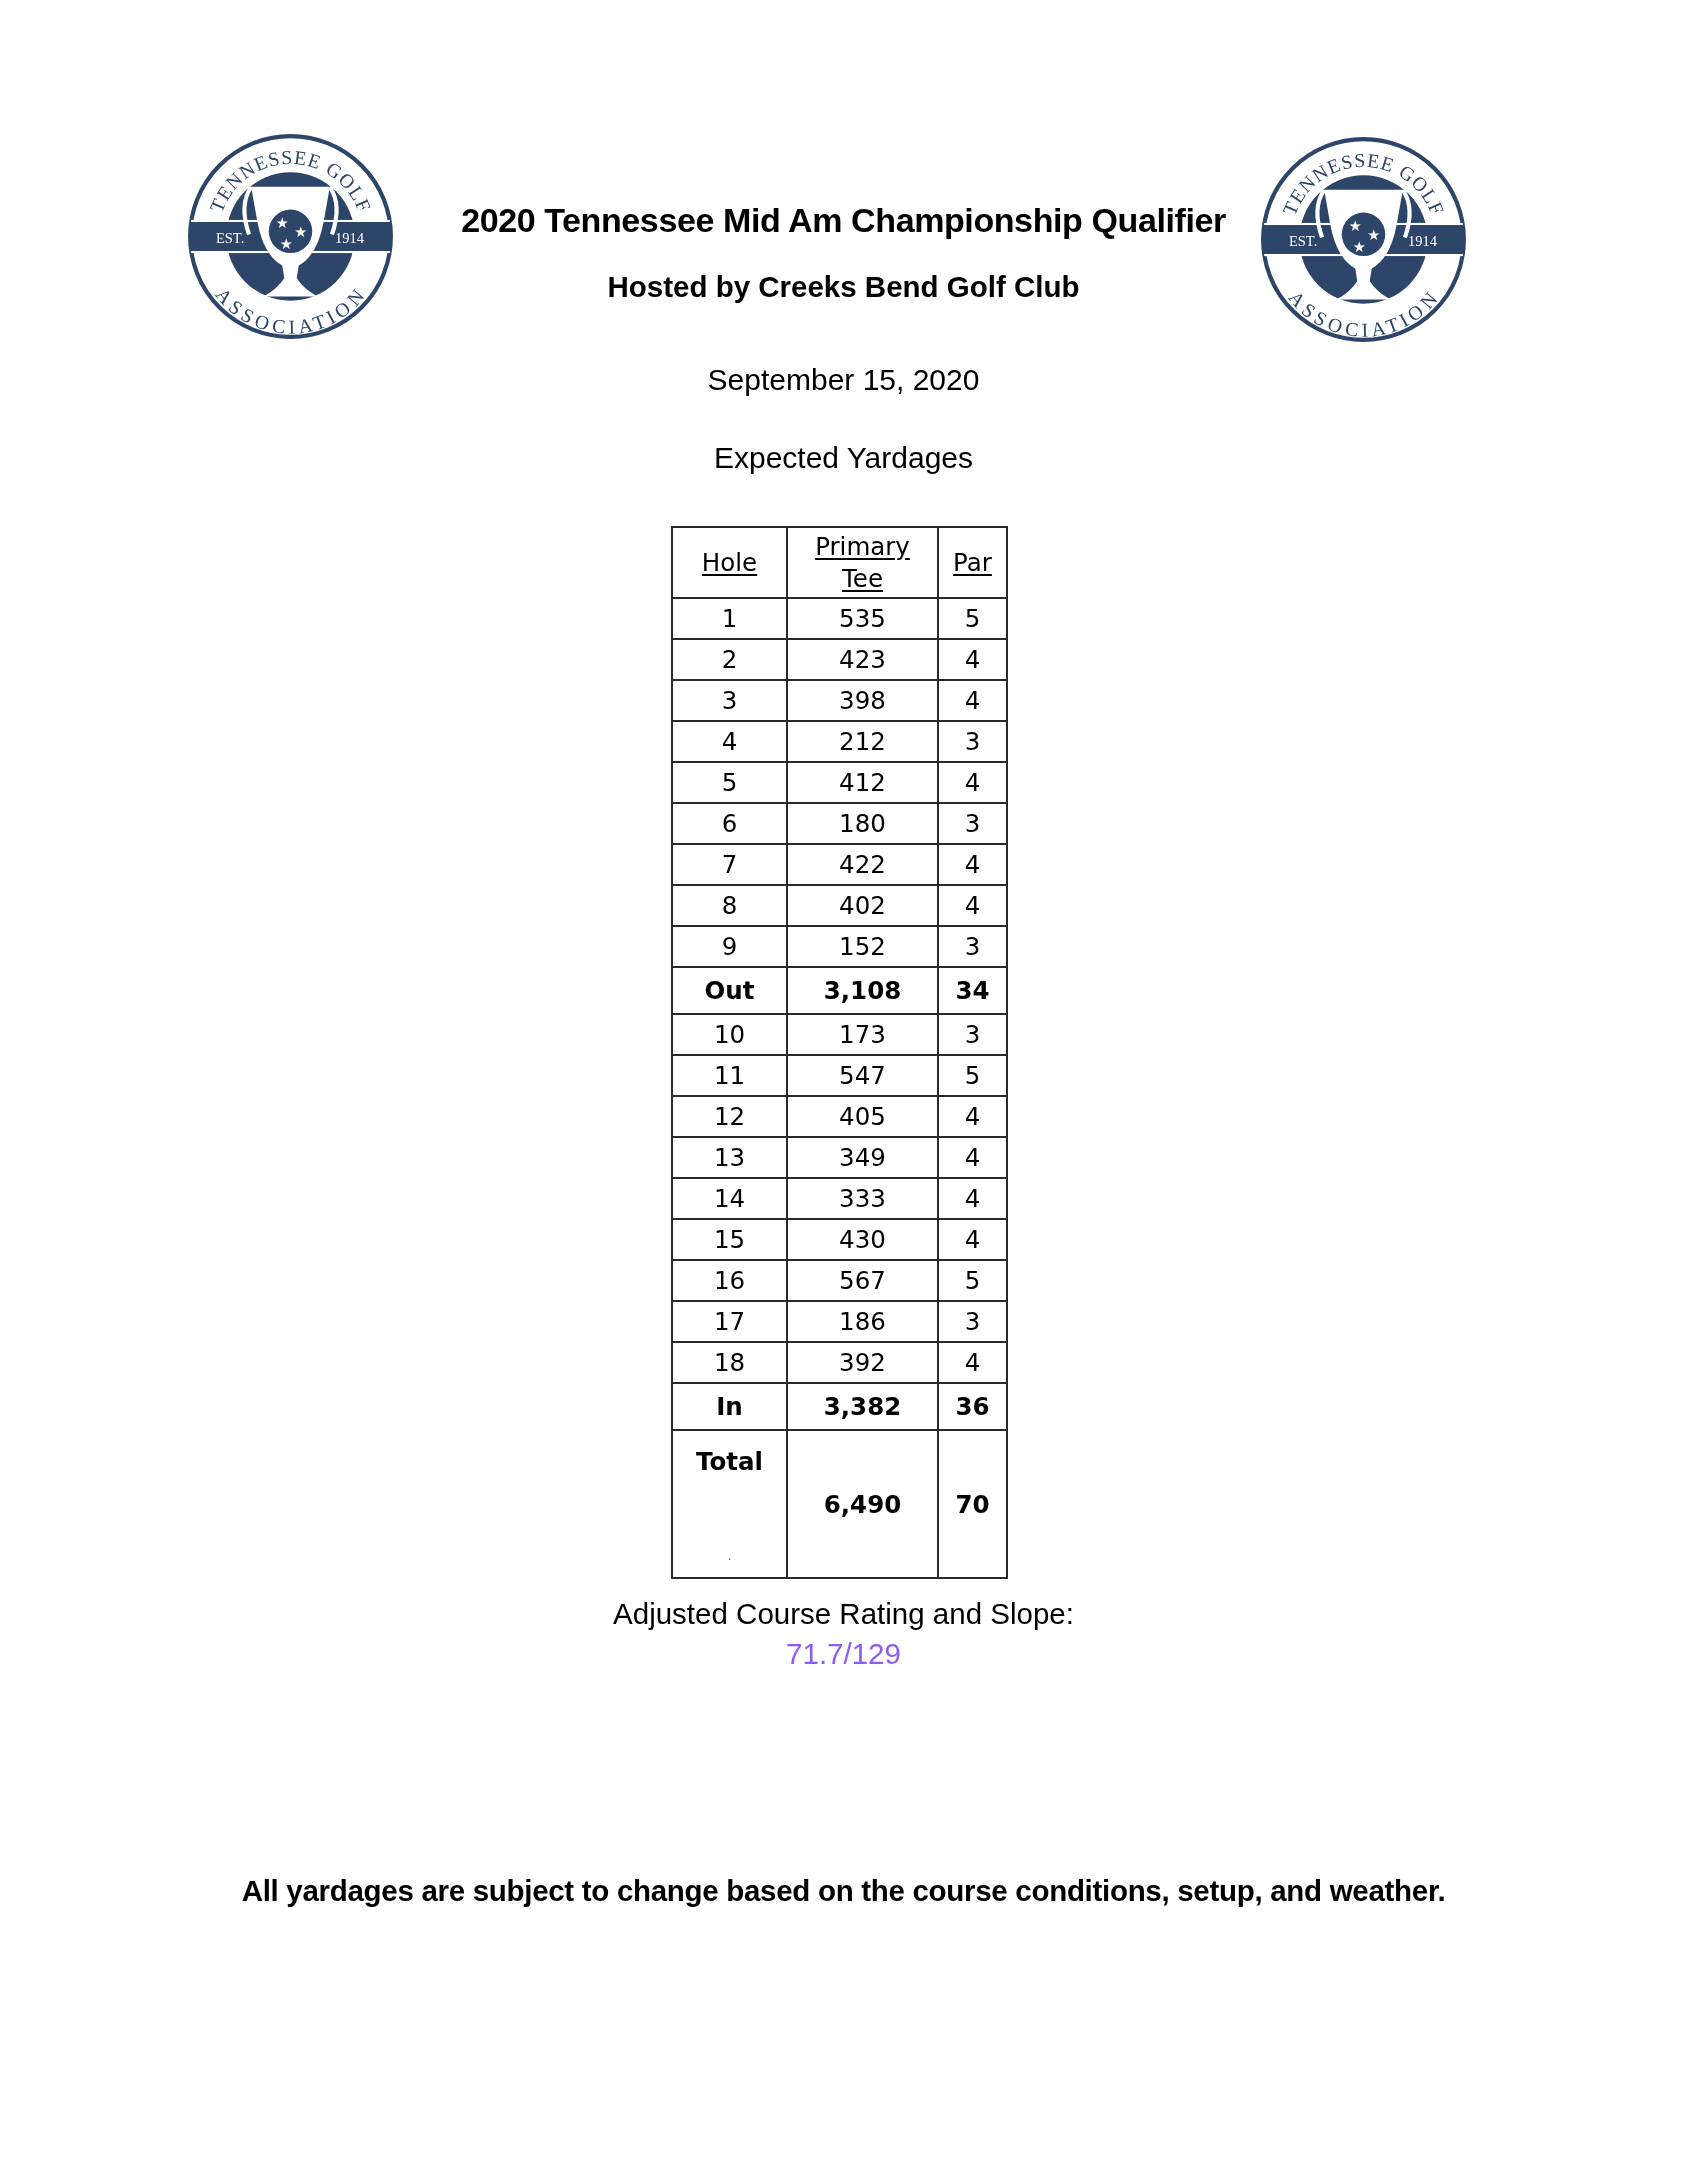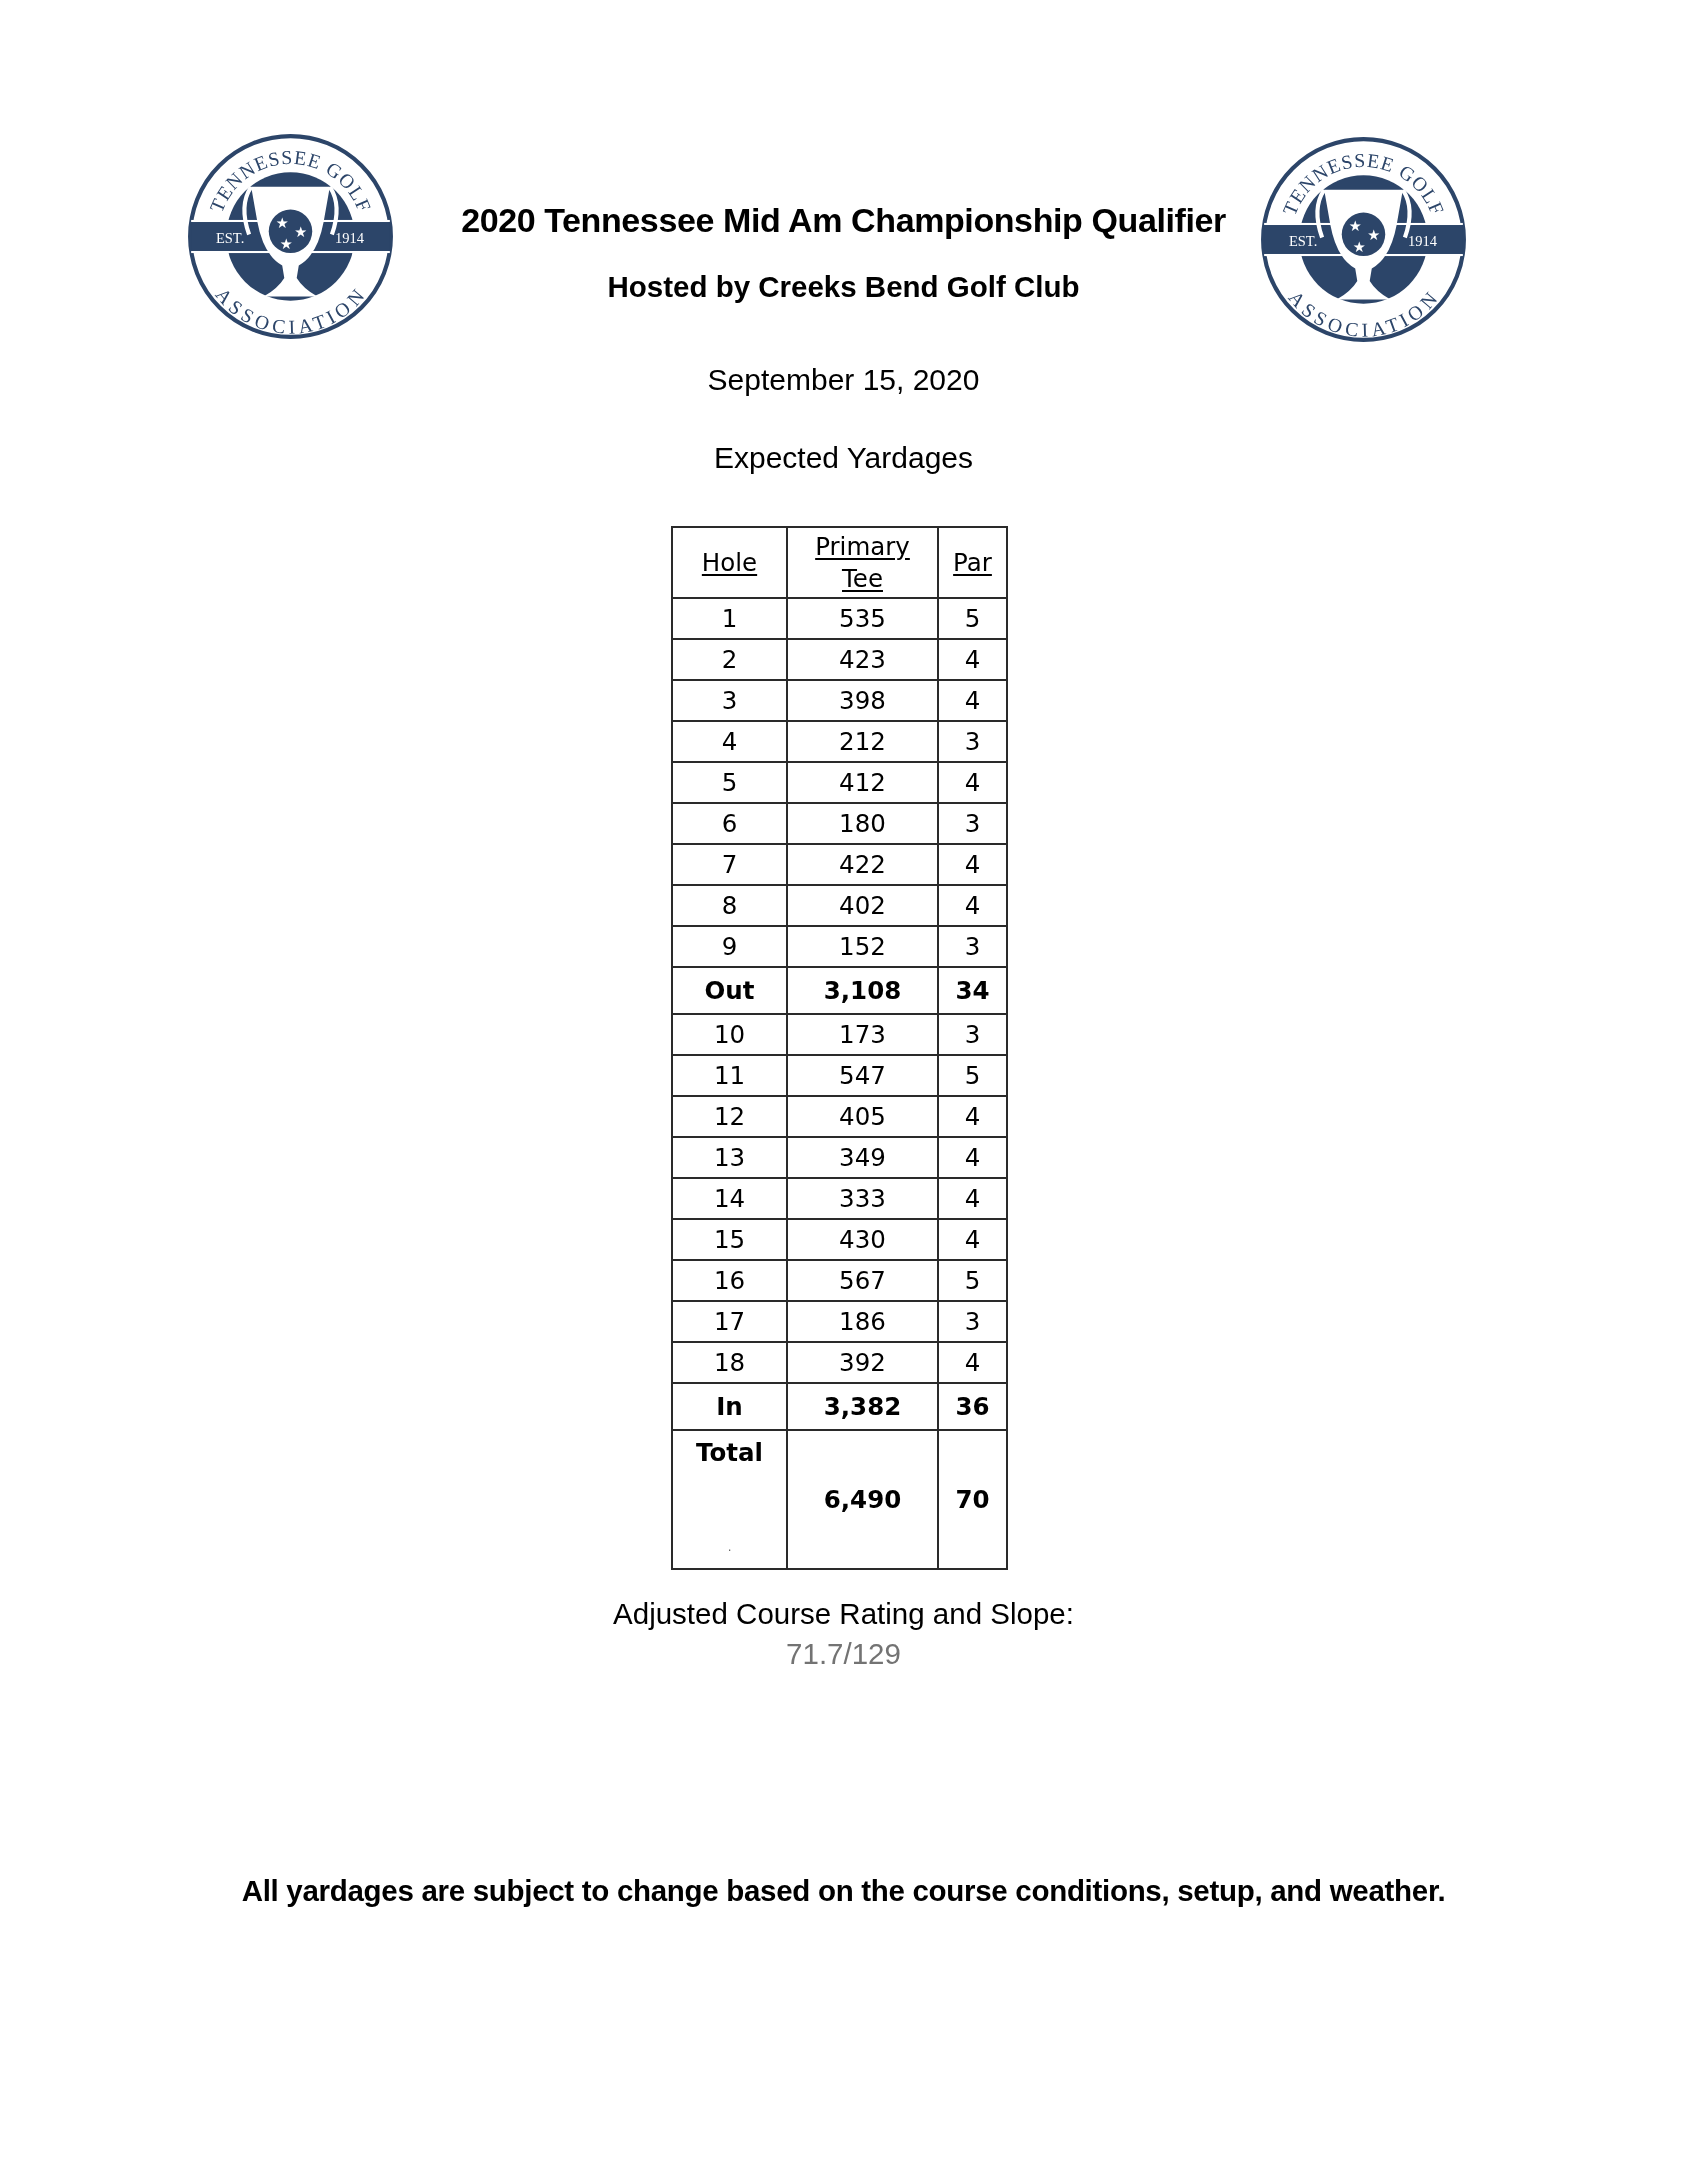--- a/index.html
+++ b/index.html
@@ -15,25 +15,25 @@
 
     table.yardage { position: absolute; left: 671px; top: 526px; border-collapse: collapse;
                     font-family: "DejaVu Sans", sans-serif; }
     table.yardage td, table.yardage th { border: 2.5px solid #2a2a2a; text-align: center; padding: 0; font-size: 24.5px; font-weight: normal; }
     table.yardage th { height: 69px; line-height: 32px; }
     table.yardage th span { text-decoration: underline; text-underline-offset: 3.4px; }
     .c1 { width: 113px; } .c2 { width: 149px; } .c3 { width: 67px; }
     table.yardage td { height: 39px; }
     tr.subtotal td { height: 45px; font-weight: bold; }
     tr.total td { height: 130px; font-weight: bold; }
-    tr.total td.label { vertical-align: top; padding-top: 7px; position: relative; }
+    tr.total td.label { vertical-align: top; padding-top: 16px; position: relative; }
     .dot { position: absolute; left: 0; width: 100%; bottom: 10px; font-size: 11.8px; font-weight: normal; color: #666; }
 
     .rating-label { top: 1597px; font-size: 29.5px; }
-    .rating-value { top: 1637px; font-size: 29.5px; color: #737373; }
+    .rating-value { top: 1637px; font-size: 29.5px; color: #8b5cf6; }
     .disclaimer { top: 1874px; font-size: 29.5px; font-weight: bold; letter-spacing: -0.3px; }
   </style>
 </head>
 <body>
 
 <div class="logo" style="left:187px; top:133px;">
   <svg viewBox="0 0 200 200">
     <defs>
       <path id="arcTopL" d="M 30 100 A 70 70 0 0 1 170 100"></path>
       <path id="arcBotL" d="M 24 104 A 76 76 0 0 0 176 104"></path>

